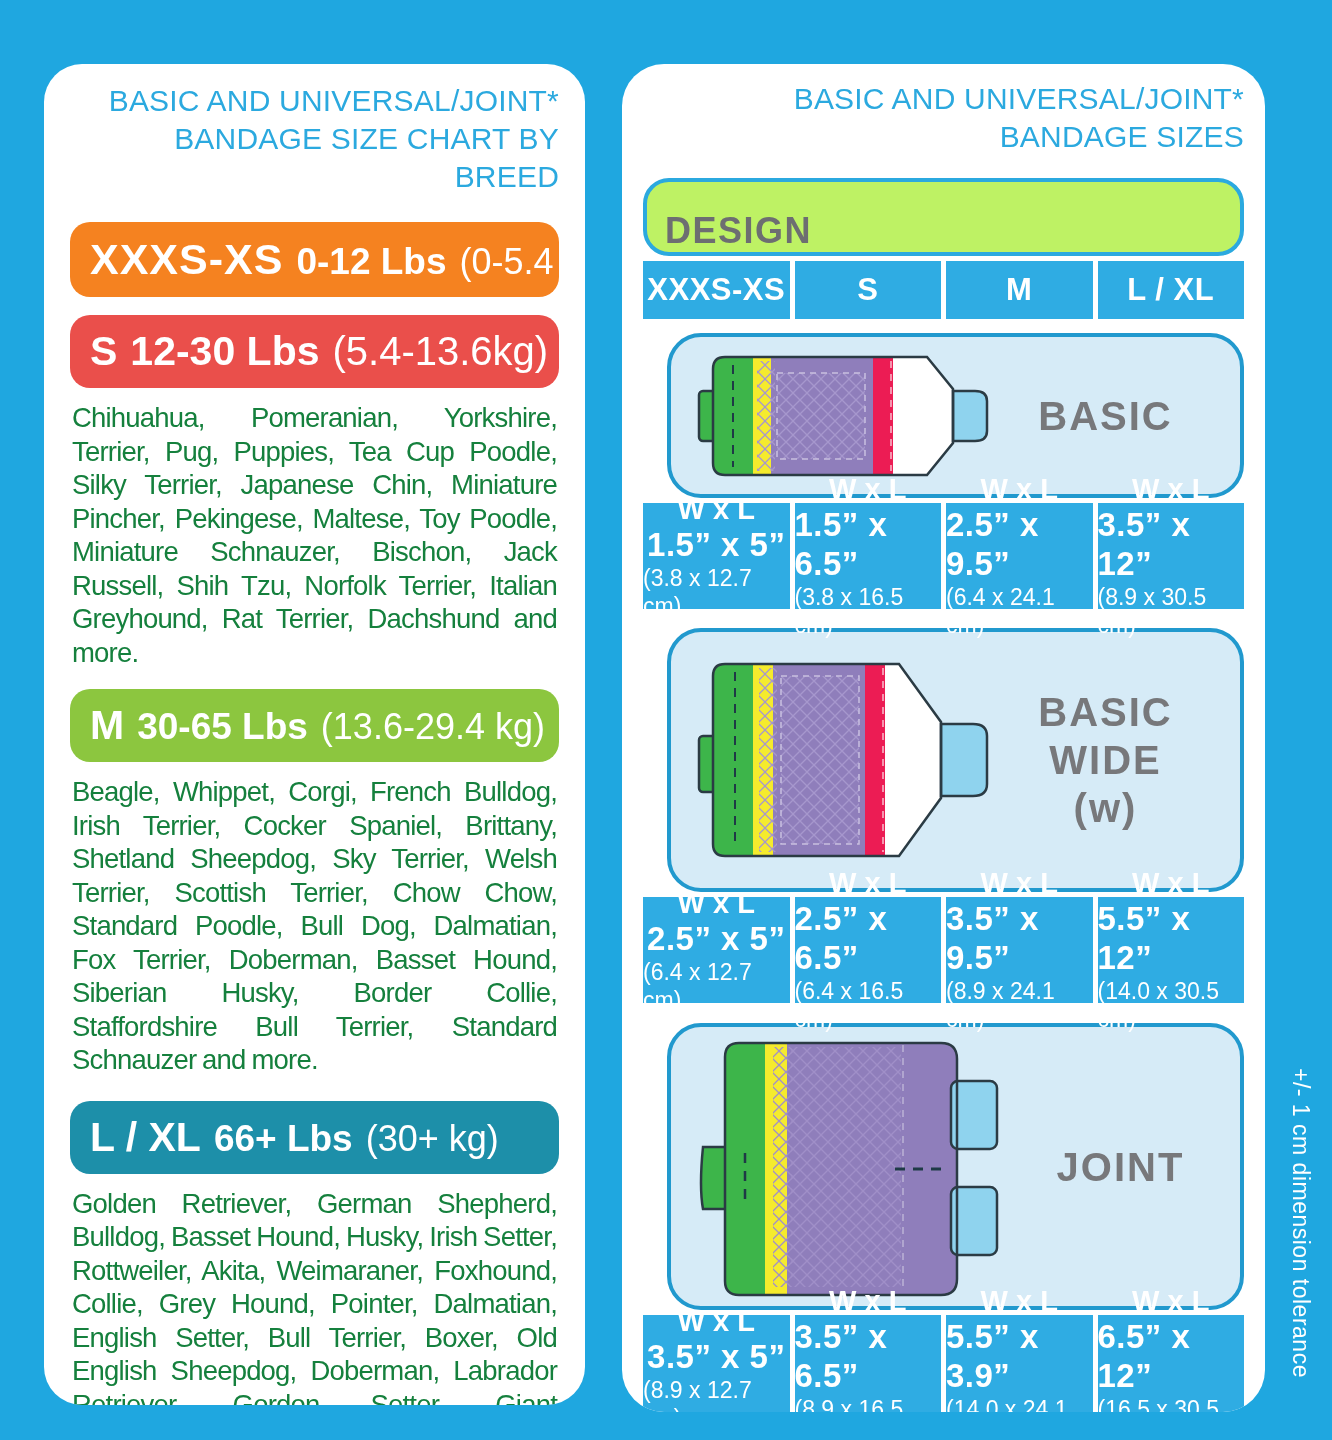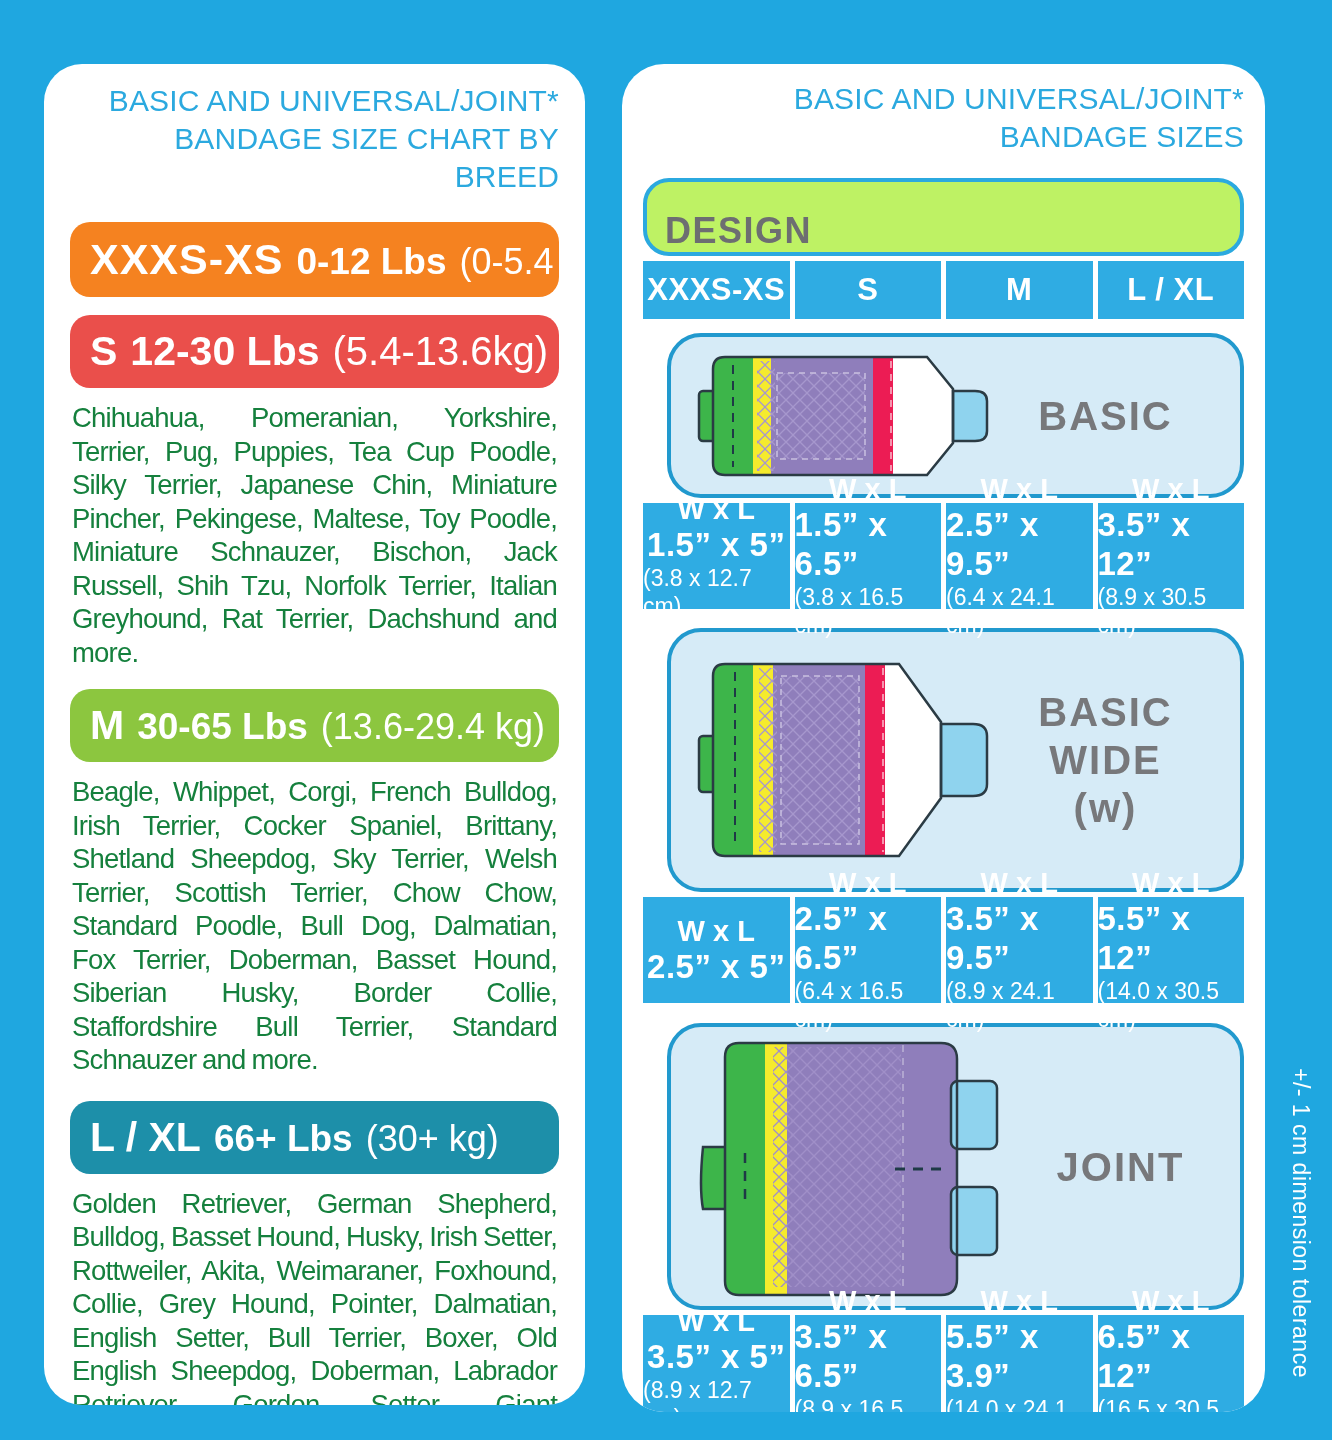--- a/index.html
+++ b/index.html
@@ -181,20 +181,21 @@
       </svg>
       <div class="section-label">
         <div>BASIC WIDE</div>
         <div>(w)</div>
       </div>
     </div>
     <div class="grid4 size-row">
       <div class="size-cell">
         <div class="size-dim">W x L</div>
         <div class="size-in">2.5” x 5”</div>
+        <div class="size-cm">(6.4 x 12.7 cm)</div>
       </div>
       <div class="size-cell">
         <div class="size-dim">W x L</div>
         <div class="size-in">2.5” x 6.5”</div>
         <div class="size-cm">(6.4 x 16.5 cm)</div>
       </div>
       <div class="size-cell">
         <div class="size-dim">W x L</div>
         <div class="size-in">3.5” x 9.5”</div>
         <div class="size-cm">(8.9 x 24.1 cm)</div>

